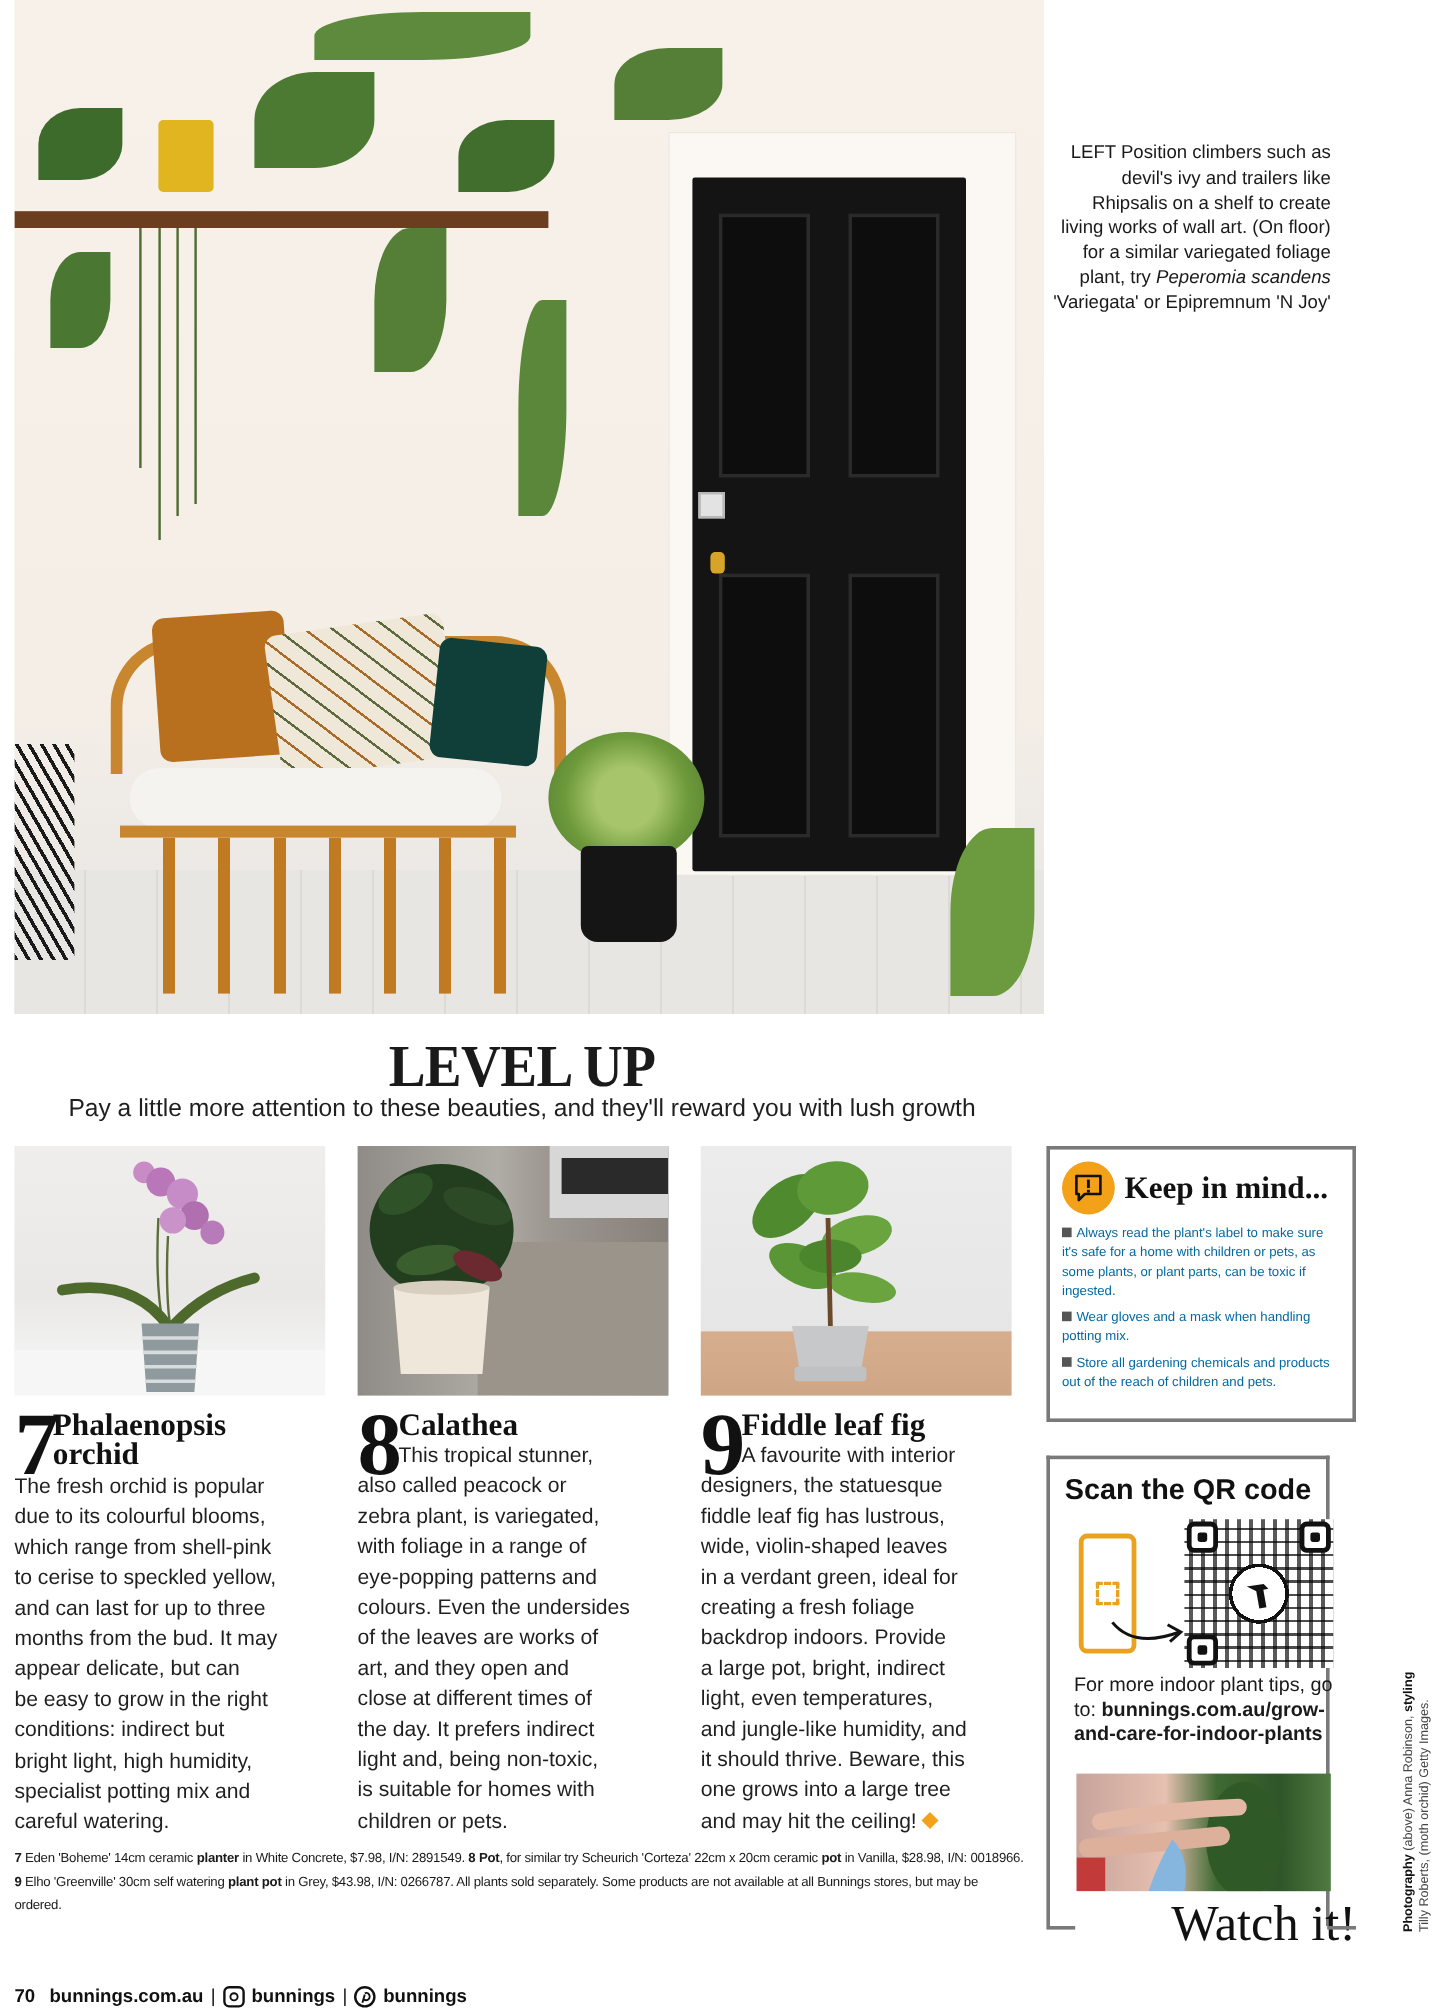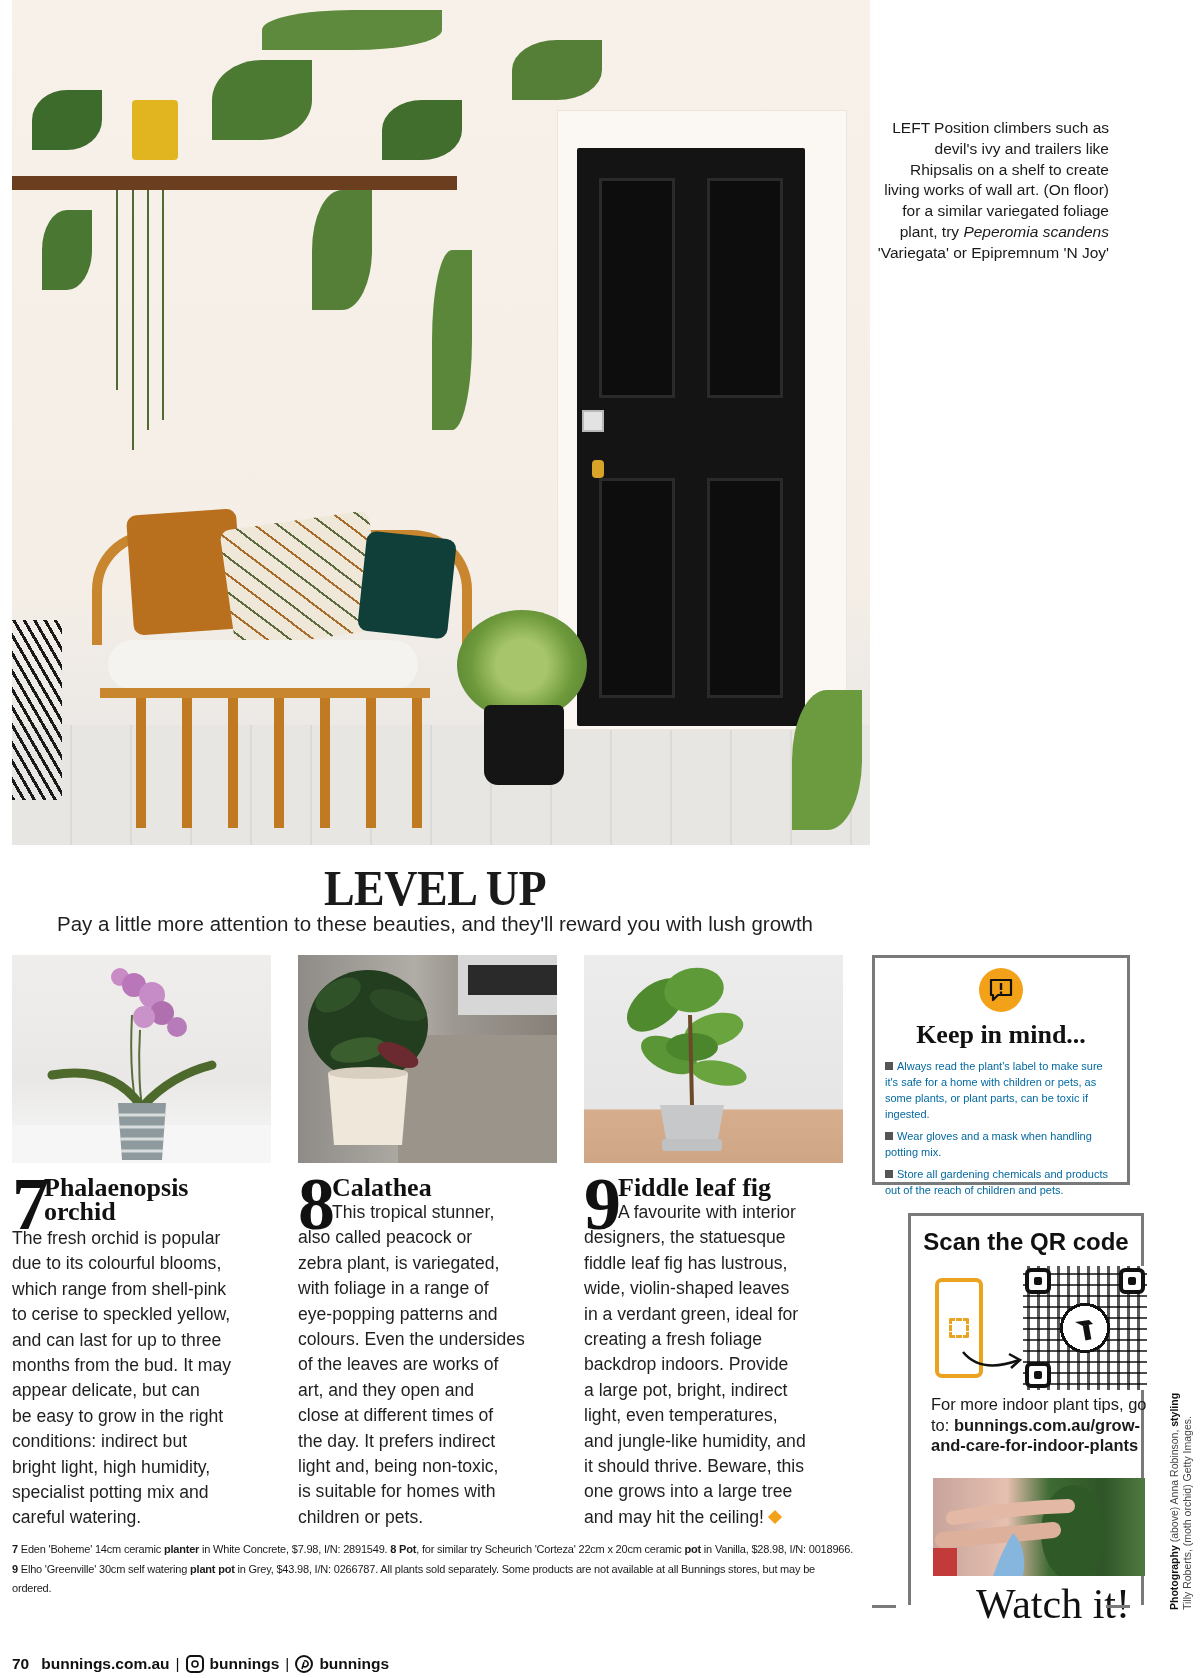--- a/index.html
+++ b/index.html
@@ -48,28 +48,28 @@
   .plant .first { font-size: 17.6px; line-height: 25.4px; color: #1f1f1f; }
   .plant.p7 { left: 12px; }
   .plant.p8 { left: 298px; }
   .plant.p9 { left: 584px; width: 262px; }
   .plant .head { padding-left: 32px; }
   .plant.p8 .head, .plant.p9 .head { padding-left: 34px; }
   .diamond { display: inline-block; width: 10px; height: 10px; background: #f4a11a; transform: rotate(45deg); margin-left: 6px; vertical-align: 1px; }
 
   
   .kim { position: absolute; left: 872px; top: 955px; width: 258px; height: 230px; border: 3px solid #7a7a7a; padding: 10px 10px 0 10px; }
-  .kim .title-row { display: flex; align-items: center; gap: 8px; margin-bottom: 8px; flex-direction: column; }
+  .kim .title-row { display: flex; align-items: center; gap: 8px; margin-bottom: 8px; }
   .kim .alert-icon { width: 44px; height: 44px; border-radius: 50%; background: #f4a11a; display: flex; align-items: center; justify-content: center; flex: 0 0 auto; }
   .kim .title { font-family: "Liberation Serif", "DejaVu Serif", serif; font-weight: bold; font-size: 26px; color: #111; }
   .kim .item { font-size: 11px; line-height: 16px; color: #0369a1; margin-bottom: 6px; }
   .kim .bullet { display: inline-block; width: 8px; height: 8px; background: #555; margin-right: 4px; vertical-align: 0px; }
 
   
-  .qr { position: absolute; left: 872px; top: 1213px; width: 236px; height: 392px; border: 3px solid #7a7a7a; border-bottom: none; margin-left: 36px; }
+  .qr { position: absolute; left: 872px; top: 1213px; width: 236px; height: 392px; border: 3px solid #7a7a7a; border-bottom: none; }
   .qr .title { position: absolute; left: 0; top: 12px; width: 100%; text-align: center; font-weight: bold; font-size: 24px; color: #111; }
   .qr .phone { position: absolute; left: 24px; top: 62px; width: 48px; height: 100px; border: 4px solid #e9a31e; border-radius: 7px; }
   .qr .scan-frame { position: absolute; left: 10px; top: 36px; width: 20px; height: 20px; border: 3px dashed #e9a31e; border-radius: 2px; }
   .qr .arrow { position: absolute; left: 50px; top: 130px; }
   .qr .code { position: absolute; left: 112px; top: 50px; width: 124px; height: 124px;
           background:
             radial-gradient(circle at 50% 50%, #fff 0 22px, #111 22px 25px, transparent 25px),
             repeating-linear-gradient(0deg, transparent 0 5px, rgba(0,0,0,0.7) 5px 7px, transparent 7px 11px),
             repeating-linear-gradient(90deg, transparent 0 4px, rgba(0,0,0,0.65) 4px 7px, transparent 7px 10px),
             #fff; }

